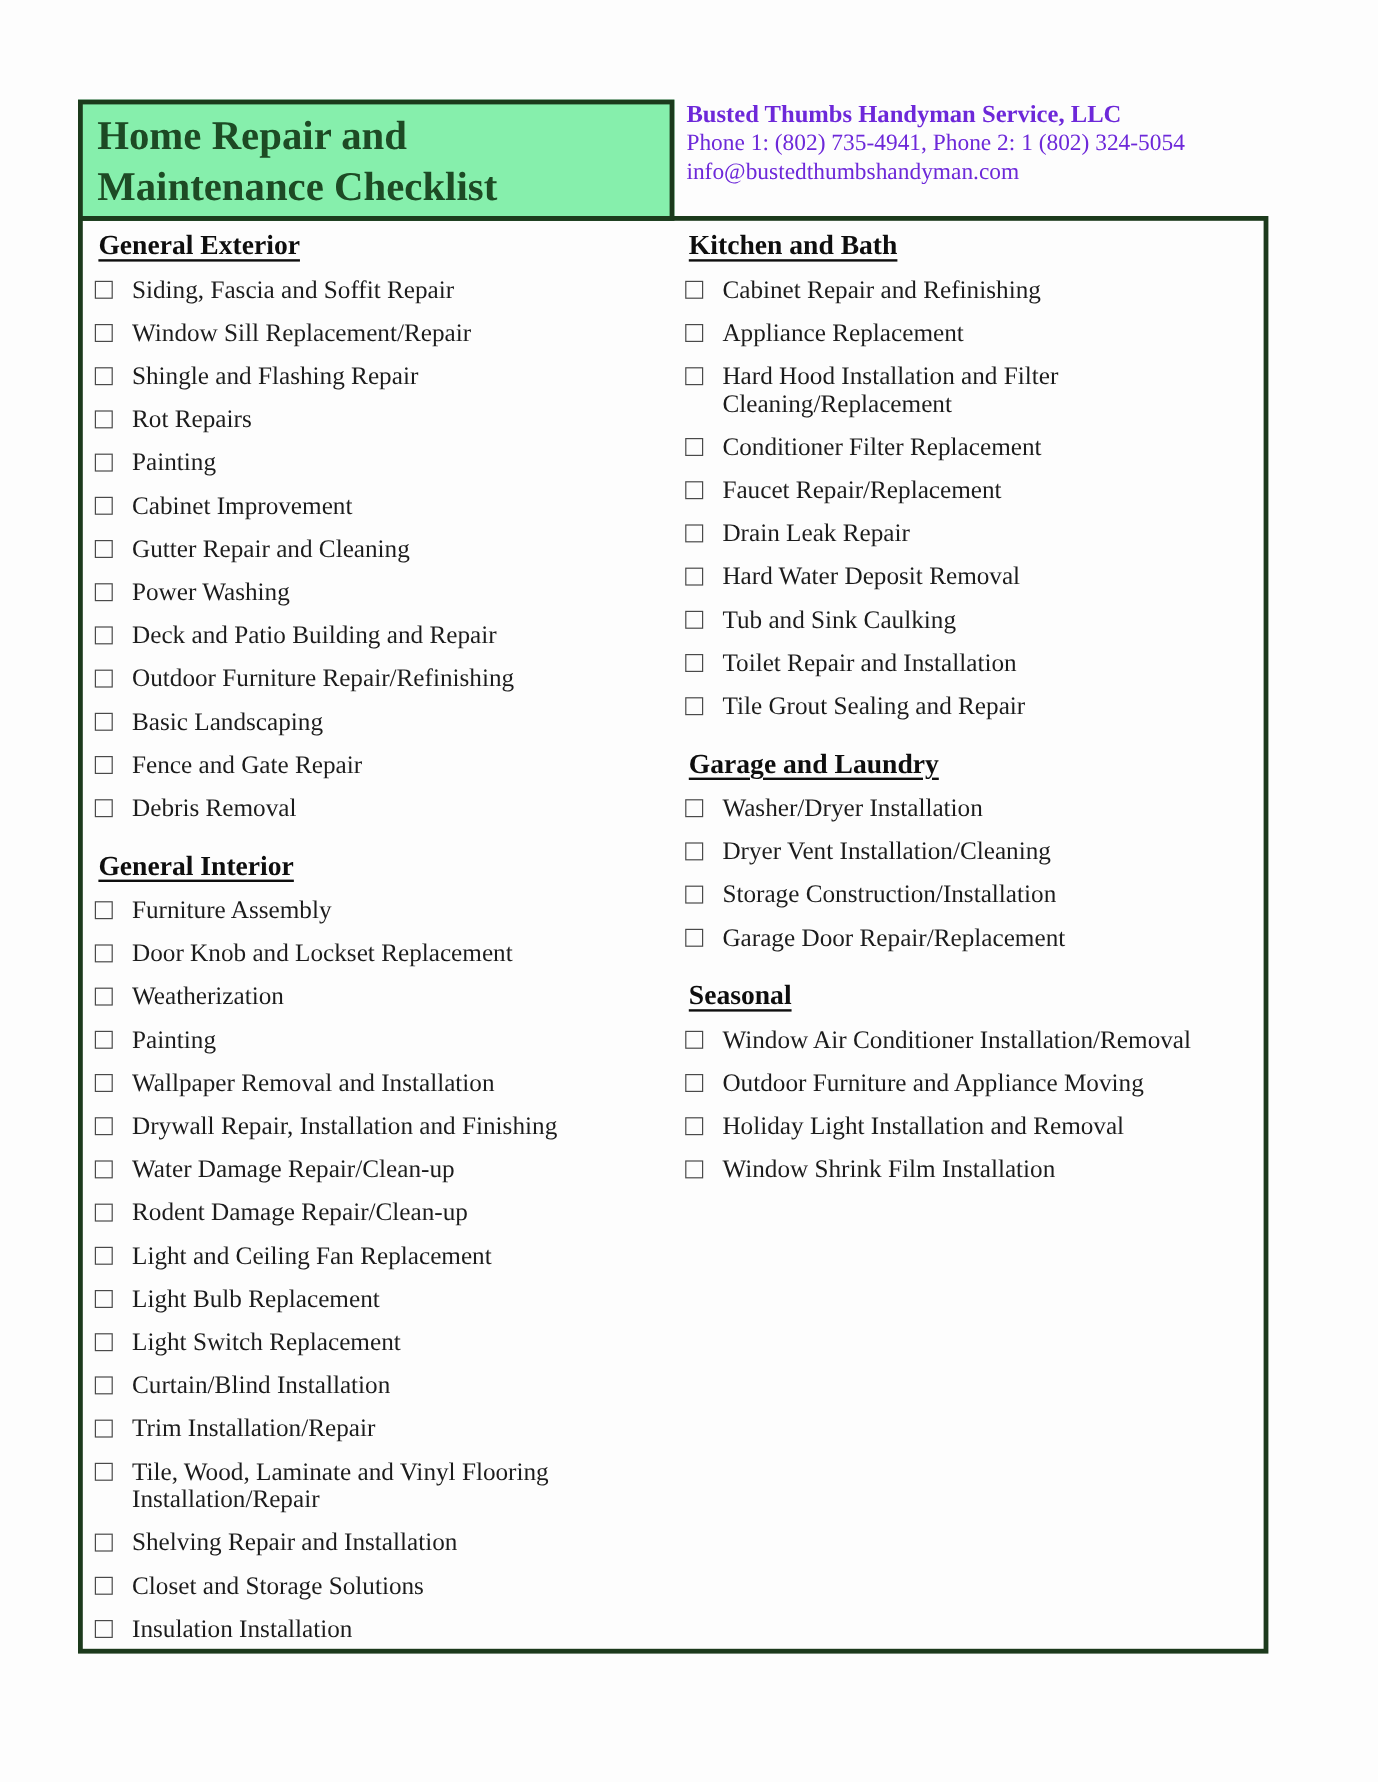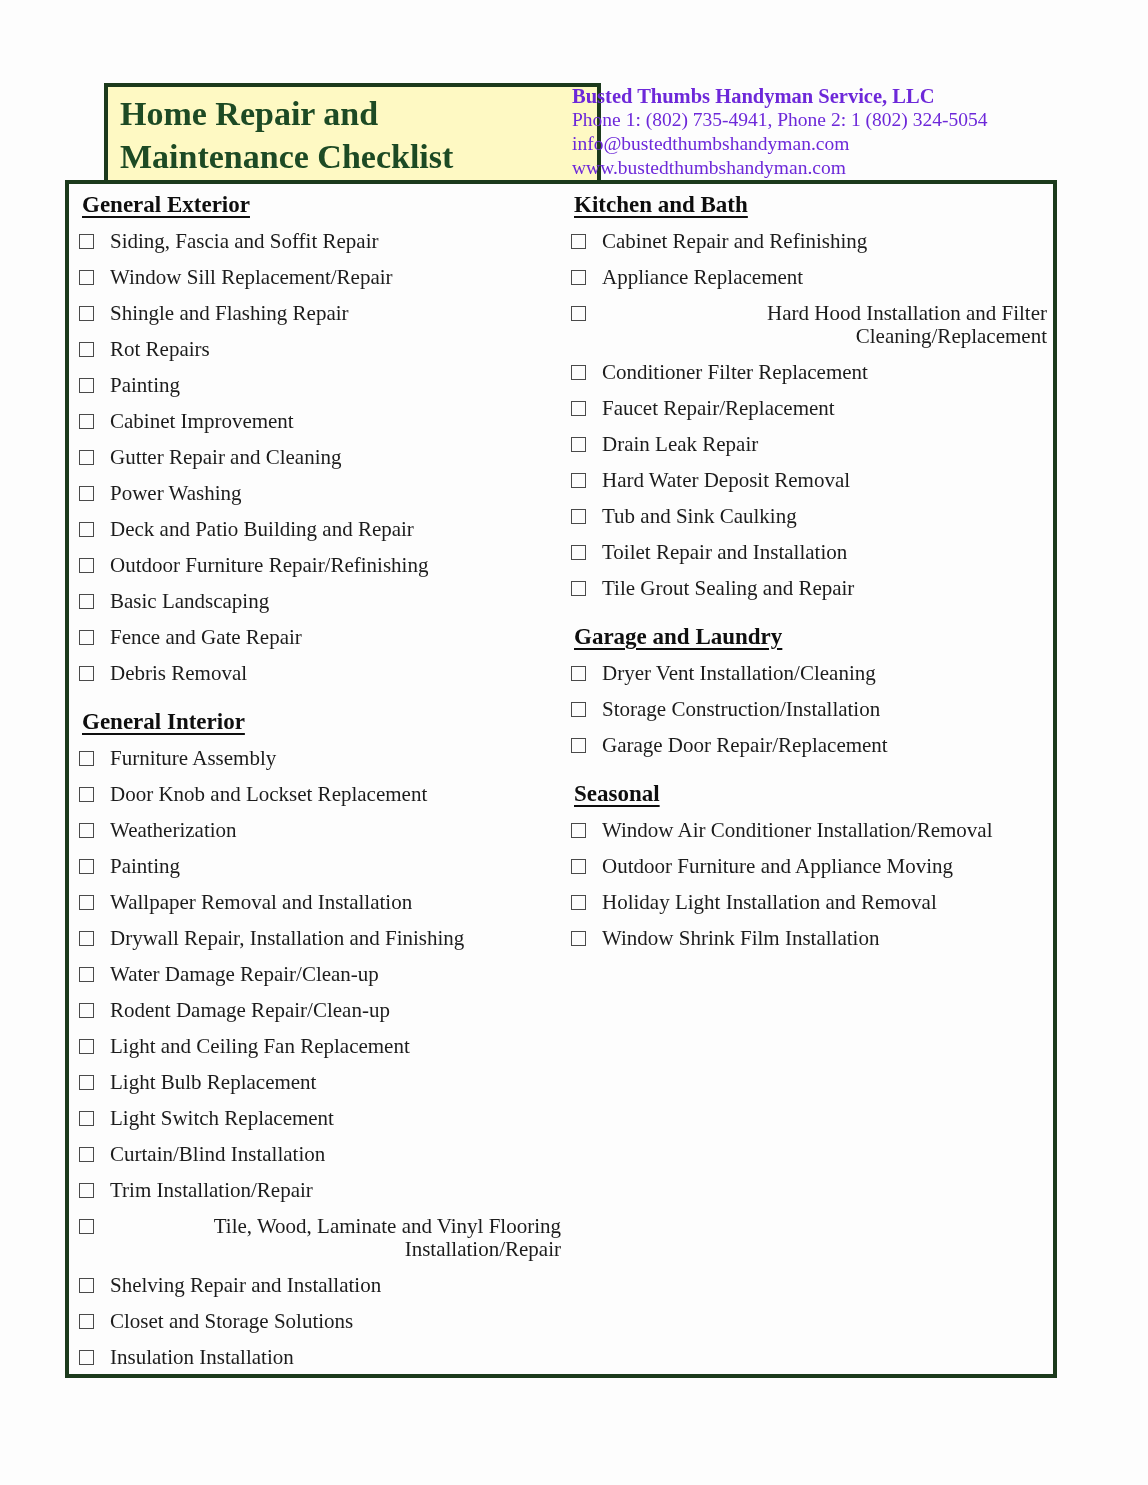--- a/index.html
+++ b/index.html
@@ -13,25 +13,24 @@
     overflow: hidden;
   }
 
   
   .title-box {
     position: absolute;
     left: 65px;
     top: 83px;
     width: 497px;
     height: 101px;
-    background: #fef9c3;
+    background: #86efac;
     border: 4px solid #1C3A1C;
     box-sizing: border-box;
     padding: 5px 12px 0 12px;
-    margin-left: 39px;
   }
   .title-line {
     font-size: 34px;
     font-weight: bold;
     color: #1D4A24;
     line-height: 43px;
     white-space: nowrap;
   }
 
   
@@ -75,21 +74,20 @@
     text-decoration-thickness: 2px;
     text-underline-offset: 4px;
     display: inline-block;
   }
   .section-heading-wrap { line-height: 26px; margin: 4px; }
 
   .item {
     display: flex;
     align-items: flex-start;
     margin-bottom: 13px;
-    text-align: right;
   }
   .checkbox {
     width: 15px;
     height: 15px;
     border: 1.5px solid #4a4a4a;
     box-sizing: border-box;
     flex: 0 0 auto;
     margin: 4px 16px 0 1px;
     background: transparent;
     cursor: pointer;
@@ -107,21 +105,20 @@
 
   <div class="title-box">
     <div class="title-line">Home Repair and</div>
     <div class="title-line">Maintenance Checklist</div>
   </div>
 
   <div class="company">
     <div class="company-name">Busted Thumbs Handyman Service, LLC</div>
     <div>Phone 1: (802) 735-4941, Phone 2: 1 (802) 324-5054</div>
     <div>info@bustedthumbshandyman.com</div>
-    <div>www.bustedthumbshandyman.com</div>
   </div>
 
   <div class="main-box">
     <div class="col col-left">
         <section class="section">
           <div class="section-heading-wrap"><h2 class="section-heading">General Exterior</h2></div>
           <div class="item">
             <span class="checkbox"></span>
             <span class="item-label">Siding, Fascia and Soffit Repair</span>
           </div>
@@ -287,20 +284,24 @@
           </div>
           <div class="item">
             <span class="checkbox"></span>
             <span class="item-label">Tile Grout Sealing and Repair</span>
           </div>
         </section>
         <section class="section">
           <div class="section-heading-wrap"><h2 class="section-heading">Garage and Laundry</h2></div>
           <div class="item">
             <span class="checkbox"></span>
+            <span class="item-label">Washer/Dryer Installation</span>
+          </div>
+          <div class="item">
+            <span class="checkbox"></span>
             <span class="item-label">Dryer Vent Installation/Cleaning</span>
           </div>
           <div class="item">
             <span class="checkbox"></span>
             <span class="item-label">Storage Construction/Installation</span>
           </div>
           <div class="item">
             <span class="checkbox"></span>
             <span class="item-label">Garage Door Repair/Replacement</span>
           </div>

